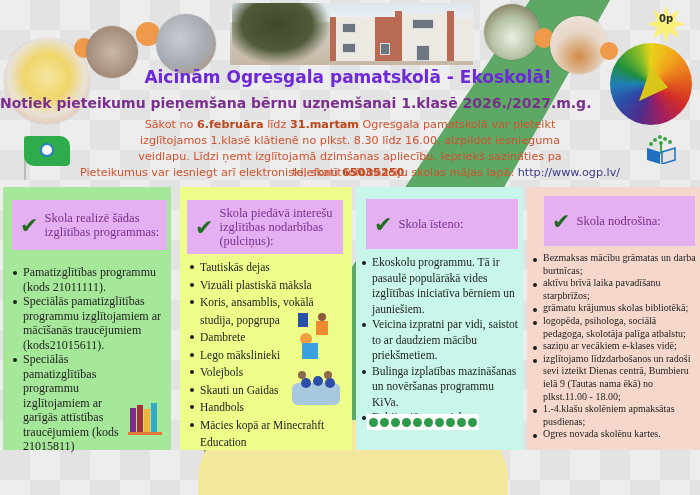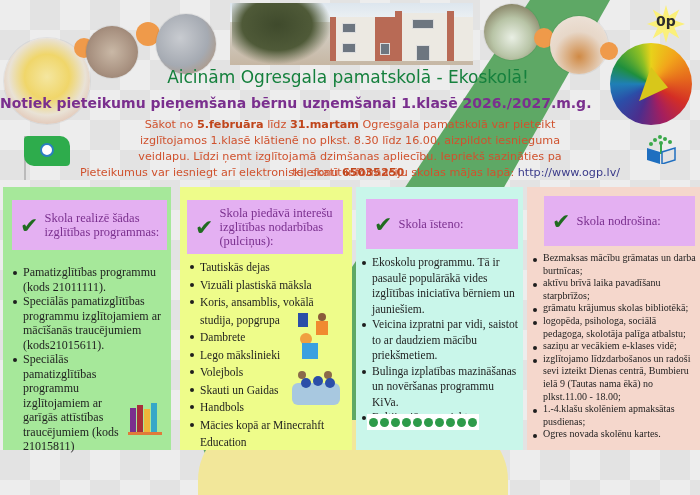--- a/index.html
+++ b/index.html
@@ -34,21 +34,21 @@
   }
   .school-photo .tree {
     position: absolute; left: 2px; top: 0; width: 100px; height: 62px;
     background: radial-gradient(ellipse at 45% 35%, #3f4a2c 0%, #4f5a38 45%, transparent 70%);
   }
   .school-photo .bldg { position: absolute; background: #b86a55; }
   .school-photo .wall { position: absolute; background: #ece9e2; }
   .school-photo .win { position: absolute; background: #6d7680; border: 1px solid #ddd; }
   .title {
     position: absolute; left: 0; width: 696px; top: 67px; text-align: center;
-    font-size: 17px; font-weight: normal; color: #15803d;
+    font-size: 17px; font-weight: bold; color: #6d28d9;
   }
   .subtitle {
     position: absolute; left: 0; width: 700px; top: 95px; text-align: left;
     font-size: 14px; font-weight: bold; color: #7a2f8e;
   }
   .info {
     position: absolute; left: 130px; width: 440px; top: 117px; text-align: center;
     font-size: 11.2px; line-height: 16px; color: #d0522e;
   }
   .info b { color: #c0451b; }
@@ -84,21 +84,21 @@
     position: absolute; left: 11px; top: 117px; width: 112px; height: 16px; background: #fff;
     display: flex; justify-content: space-between; align-items: center; padding: 0 2px;
   }
   .eco-strip span { width: 9px; height: 9px; border-radius: 50%; background: #2e9b4a; display: inline-block; }
   .sun {
     position: absolute; left: 647px; top: 5px; width: 38px; height: 38px;
     background: #fbf07a; clip-path: polygon(50% 0%,58% 28%,85% 12%,72% 40%,100% 50%,72% 60%,85% 88%,58% 72%,50% 100%,42% 72%,15% 88%,28% 60%,0% 50%,28% 40%,15% 12%,42% 28%);
   }
   .sun-label {
     position: absolute; left: 647px; top: 13px; width: 38px; text-align: center;
-    font-size: 14px; font-weight: bold; color: #2d2d2d;
+    font-size: 10px; font-weight: bold; color: #2d2d2d;
   }
   .wheel {
     position: absolute; left: 610px; top: 43px; width: 82px; height: 82px; border-radius: 50%;
     background: conic-gradient(#e8d21a 0deg, #f2a41b 40deg, #e66a1c 80deg, #d42e25 120deg, #a31e5f 160deg, #4d2d8c 200deg, #2b4ea8 240deg, #1f7fb6 270deg, #1f8f3d 300deg, #8cbf25 340deg, #e8d21a 360deg);
   }
   .wheel-inner {
     position: absolute; left: 634px; top: 67px; width: 34px; height: 34px;
     background: #d8c71a; clip-path: polygon(50% 0%, 100% 60%, 15% 100%);
   }
   .flag {
@@ -155,21 +155,21 @@
 
 <div class="sun"></div>
 <div class="sun-label">0p</div>
 <div class="wheel"></div>
 <div class="wheel-inner"></div>
 
 <div class="title">Aicinām Ogresgala pamatskolā - Ekoskolā!</div>
 <div class="subtitle">Notiek pieteikumu pieņemšana bērnu uzņemšanai 1.klasē 2026./2027.m.g.</div>
 
 <div class="info">
-  <span>Sākot no </span><b>5.februāra</b><span> līdz </span><b>31.martam</b><span> Ogresgala pamatskolā var pieteikt izglītojamos 1.klasē klātienē no plkst. 8.30 līdz 16.00, aizpildot iesnieguma veidlapu. Līdzi ņemt izglītojamā dzimšanas apliecību. Iepriekš sazināties pa telefonu </span><b>65035250</b><span>.</span>
+  <span>Sākot no </span><b>6.februāra</b><span> līdz </span><b>31.martam</b><span> Ogresgala pamatskolā var pieteikt izglītojamos 1.klasē klātienē no plkst. 8.30 līdz 16.00, aizpildot iesnieguma veidlapu. Līdzi ņemt izglītojamā dzimšanas apliecību. Iepriekš sazināties pa telefonu </span><b>65035250</b><span>.</span>
 </div>
 <div class="info-line">
   <span>Pieteikumus var iesniegt arī elektroniski, skatīt informāciju skolas mājas lapā: </span><span class="url">http://www.ogp.lv/</span>
 </div>
 
 <div class="flag-pole"></div>
 <div class="flag"></div>
 <div class="flag-logo"></div>
 
 <svg class="ekoskolas-logo" viewBox="0 0 36 30">

